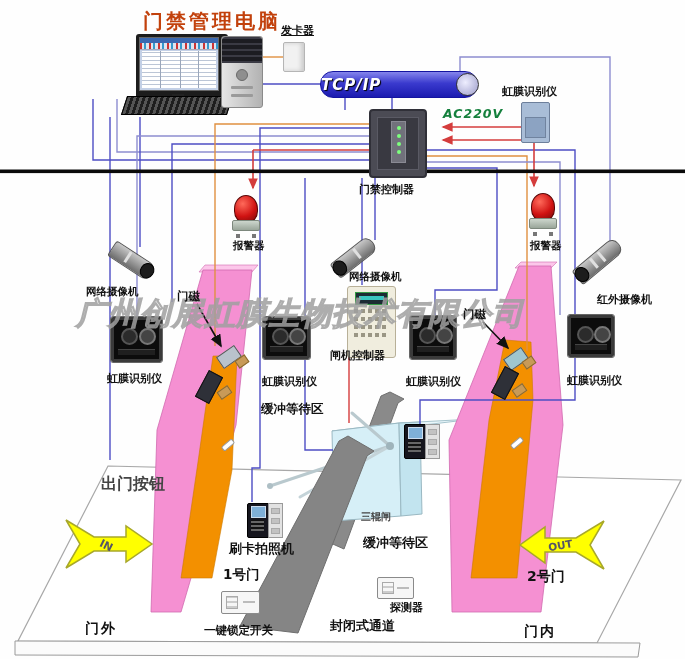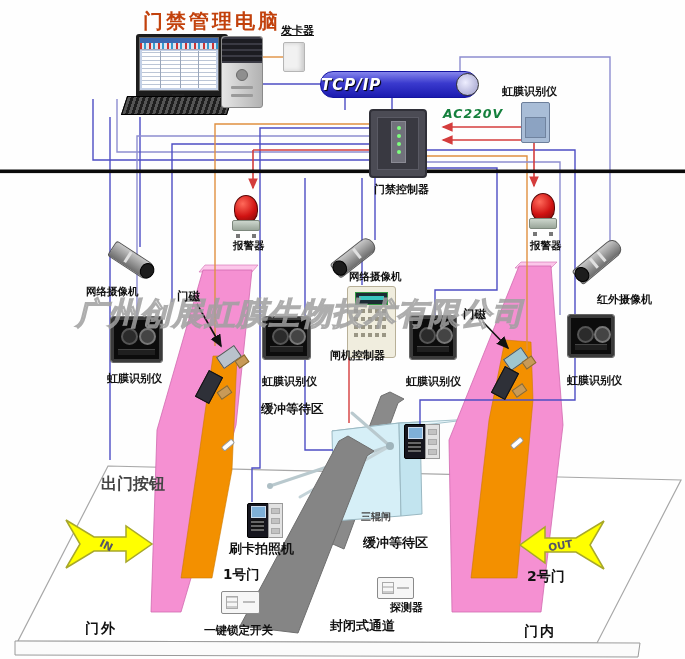--- a/index.html
+++ b/index.html
@@ -227,21 +227,21 @@
 
   <div class="dev controller">
     <div class="panel"></div>
     <div class="strip">
         <div class="led"></div>
         <div class="led"></div>
         <div class="led"></div>
         <div class="led"></div>
       </div>
   </div>
-  <div class="lbl" style="left:374px;top:184px;font-size:11px;">门禁控制器</div>
+  <div class="lbl" style="left:359px;top:184px;font-size:11px;">门禁控制器</div>
 
   <div class="dev alarm" style="left:232px;top:195px;">
     <div class="dome"></div>
       <div class="base"></div>
     <div class="foot" style="left:4px;"></div>
       <div class="foot" style="right:4px;"></div>
   </div>
   <div class="lbl" style="left:233px;top:240px;font-size:10.5px;">报警器</div>
 
   <div class="dev alarm" style="left:529px;top:193px;">

